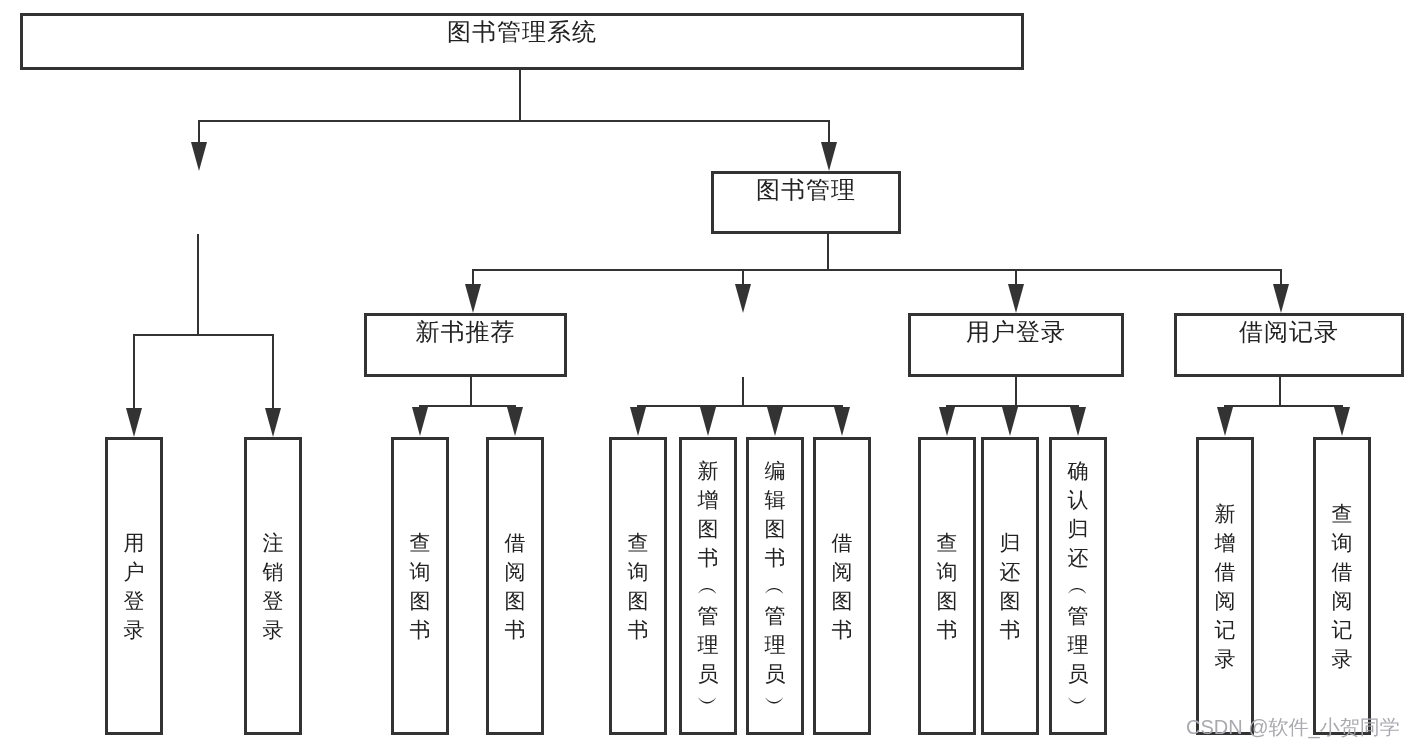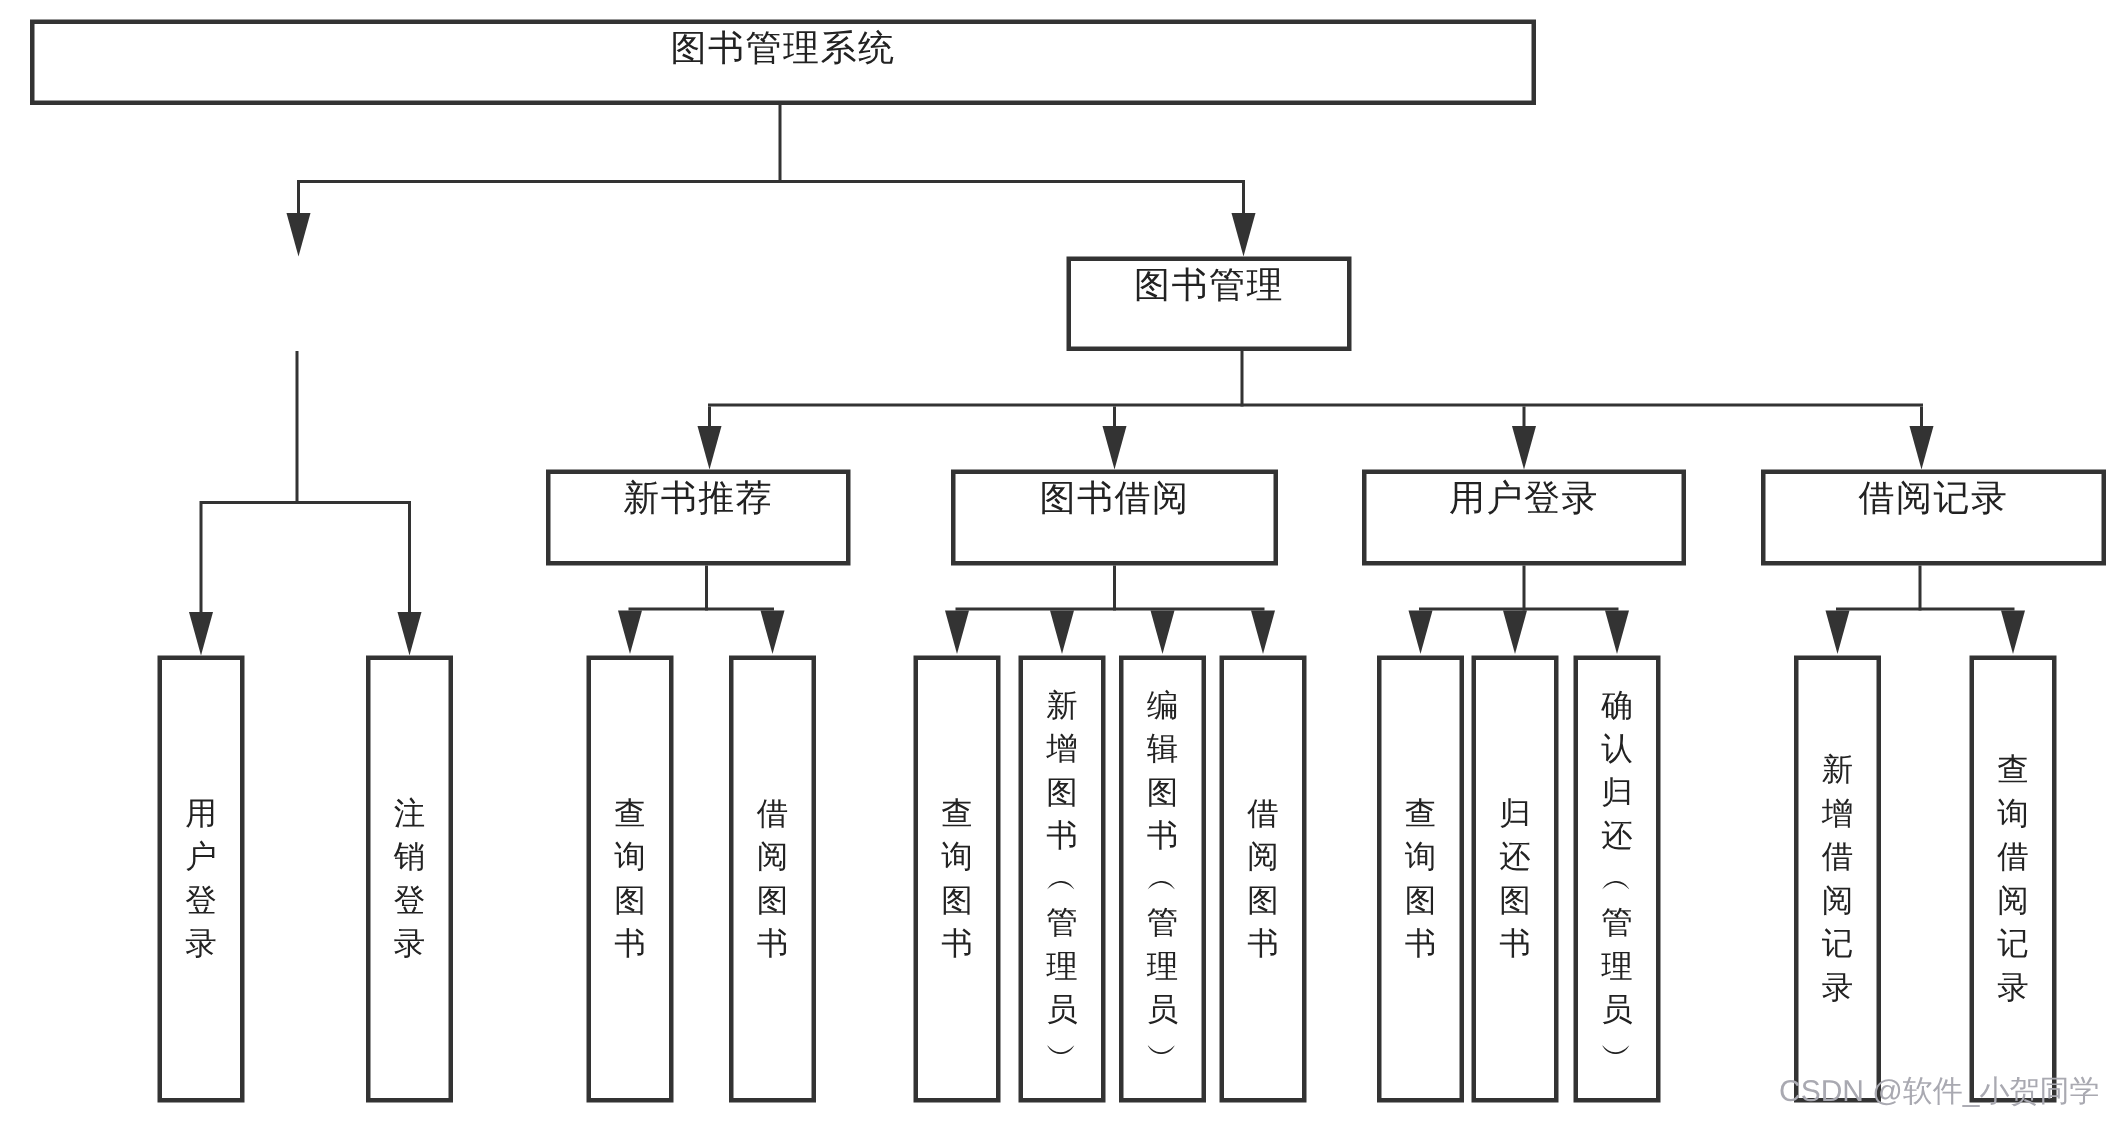--- a/index.html
+++ b/index.html
@@ -94,23 +94,20 @@
   <div class="vline" style="left:742px;top:271px;width:2px;height:16px"></div>
   <div class="arrow" style="left:735px;top:284px"></div>
   <div class="vline" style="left:1015px;top:271px;width:2px;height:16px"></div>
   <div class="arrow" style="left:1008px;top:284px"></div>
   <div class="vline" style="left:1280px;top:271px;width:2px;height:16px"></div>
   <div class="arrow" style="left:1273px;top:284px"></div>
 
   <div class="box" style="left:364px;top:313px;width:203px;height:64px">
     <span>新书推荐</span>
   </div>
-  <div class="box" style="left:634px;top:313px;width:218px;height:64px">
-    <span>图书借阅</span>
-  </div>
   <div class="box" style="left:908px;top:313px;width:216px;height:64px">
     <span>用户登录</span>
   </div>
   <div class="box" style="left:1174px;top:313px;width:230px;height:64px">
     <span>借阅记录</span>
   </div>
 
   <div class="vline" style="left:470px;top:377px;width:2px;height:30px"></div>
   <div class="hline" style="left:419px;top:405px;width:97px;height:2px"></div>
   <div class="arrow" style="left:412px;top:407px"></div>

